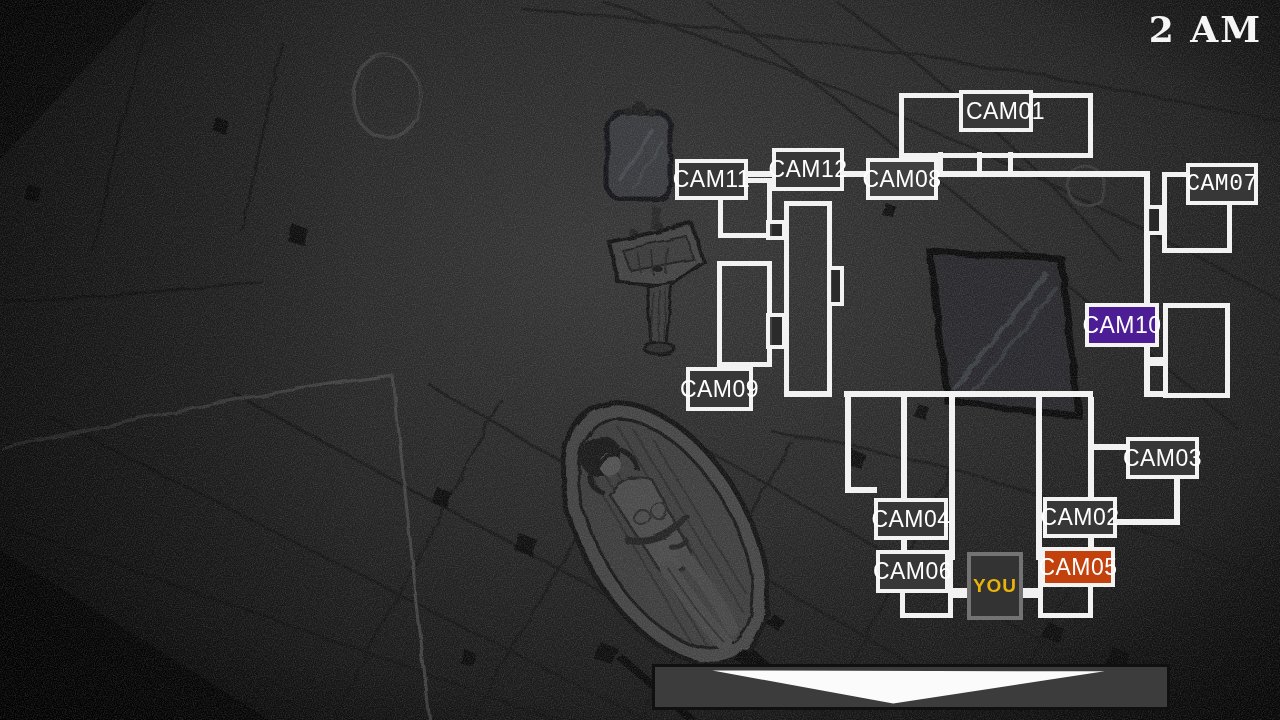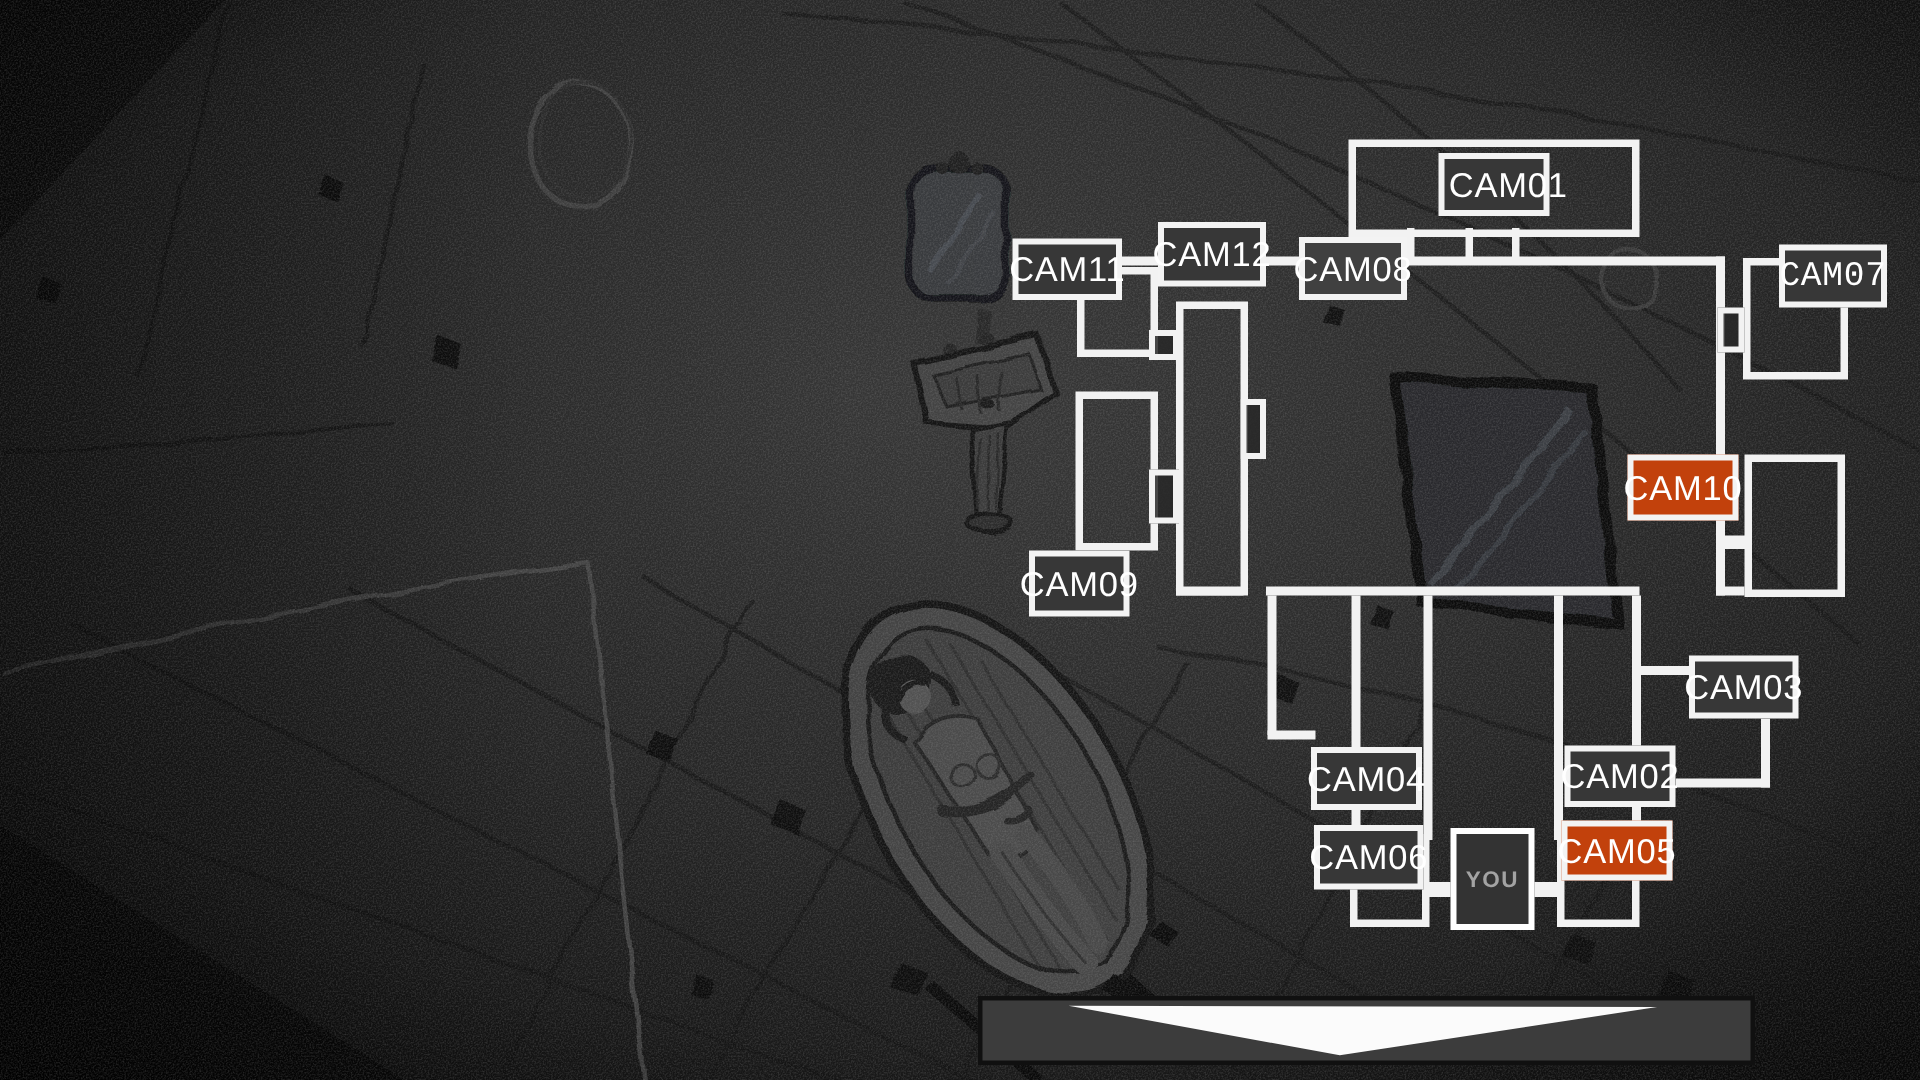--- a/index.html
+++ b/index.html
@@ -7,22 +7,22 @@
          font-family:"Liberation Sans",sans-serif;}
   #scene{position:absolute;left:0;top:0;z-index:1;}
   #map-layer{position:absolute;left:0;top:0;width:1280px;height:720px;z-index:10;}
   .wall{position:absolute;background:#f2f2f2;}
   .room{position:absolute;border:5px solid #f2f2f2;background:transparent;box-sizing:border-box;}
   .door{position:absolute;border:4px solid #f2f2f2;background:rgba(40,40,40,.85);box-sizing:border-box;}
   .cam{position:absolute;display:flex;align-items:center;justify-content:center;
        background:#373737;border:4px solid #f3f3f3;box-sizing:border-box;
        color:#fff;font-size:23px;letter-spacing:.5px;cursor:pointer;z-index:12;}
   .you{position:absolute;display:flex;align-items:center;justify-content:center;
-       background:#333;border:4px solid #ffffff;box-sizing:border-box;
-       color:#a3a3a3;font-size:15px;font-weight:bold;letter-spacing:1px;z-index:12;}
+       background:#333;border:4px solid #737373;box-sizing:border-box;
+       color:#eab308;font-size:19px;font-weight:bold;letter-spacing:1px;z-index:12;}
   #clock{position:absolute;top:8px;right:18px;z-index:20;color:#f5f5f5;
          font-family:"DejaVu Serif","Liberation Serif",serif;font-weight:bold;
          font-size:36px;letter-spacing:2px;}
   #flip-banner{position:absolute;z-index:20;background:#3c3c3c;border:3px solid #101010;
          box-sizing:border-box;cursor:pointer;padding:0;}
   #flip-banner svg{display:block;width:100%;height:100%;}
 </style>
 </head>
 <body>
 
@@ -202,35 +202,36 @@
       <div class="room" style="left: 1163px; top: 303px; width: 67px; height: 95px; border-color: rgb(242, 242, 242);"></div>
       <div class="room" style="left: 718px; top: 178px; width: 54px; height: 60px; border-color: rgb(242, 242, 242);"></div>
       <div class="room" style="left: 717px; top: 261px; width: 55px; height: 106px; border-color: rgb(242, 242, 242);"></div>
       <div class="room" style="left: 784px; top: 201px; width: 48px; height: 196px; border-color: rgb(242, 242, 242);"></div>
       <div class="room" style="left: 900px; top: 556px; width: 53px; height: 62px; border-color: rgb(242, 242, 242);"></div>
       <div class="room" style="left: 1038px; top: 556px; width: 55px; height: 62px; border-color: rgb(242, 242, 242);"></div>
       <div class="door" style="left: 1145px; top: 205px; width: 18px; height: 30px; border-color: rgb(242, 242, 242);"></div>
       <div class="door" style="left: 766px; top: 220px; width: 20px; height: 20px; border-color: rgb(242, 242, 242);"></div>
       <div class="door" style="left: 766px; top: 313px; width: 20px; height: 36px; border-color: rgb(242, 242, 242);"></div>
       <div class="door" style="left: 827px; top: 266px; width: 17px; height: 40px; border-color: rgb(242, 242, 242);"></div>
-      <div class="cam" style="left: 959px; top: 102px; width: 74px; height: 42px; background: rgb(55, 55, 55); padding-left: 19px;">CAM01</div>
+      <div class="cam" style="left: 959px; top: 90px; width: 74px; height: 42px; background: rgb(55, 55, 55); padding-left: 19px;">CAM01</div>
       <div class="cam" style="left: 675px; top: 159px; width: 73px; height: 41px; background: rgb(55, 55, 55);">CAM11</div>
       <div class="cam" style="left: 772px; top: 148px; width: 72px; height: 43px; background: rgb(55, 55, 55);">CAM12</div>
       <div class="cam" style="left: 866px; top: 158px; width: 72px; height: 42px; background: #404040;">CAM08</div>
       <div class="cam" style="left: 1186px; top: 163px; width: 72px; height: 42px; background: rgb(55, 55, 55); font-family: Liberation Mono, monospace;">CAM07</div>
-      <div class="cam" style="left: 1085px; top: 303px; width: 74px; height: 44px; background: #c2410c;">CAM10</div>
+      <div class="cam" style="left: 1085px; top: 303px; width: 74px; height: 44px; background: #4c1d95;">CAM10</div>
       <div class="cam" style="left: 686px; top: 367px; width: 67px; height: 44px; background: rgb(55, 55, 55);">CAM09</div>
       <div class="cam" style="left: 1126px; top: 437px; width: 73px; height: 42px; background: rgb(55, 55, 55);">CAM03</div>
       <div class="cam" style="left: 1043px; top: 497px; width: 74px; height: 41px; background: rgb(55, 55, 55);">CAM02</div>
       <div class="cam" style="left: 874px; top: 498px; width: 74px; height: 42px; background: rgb(55, 55, 55);">CAM04</div>
       <div class="cam" style="left: 1041px; top: 547px; width: 74px; height: 40px; background: #c2410c;">CAM05</div>
       <div class="cam" style="left: 876px; top: 550px; width: 73px; height: 43px; background: rgb(55, 55, 55);">CAM06</div>
       <div class="you" style="left: 967px; top: 552px; width: 56px; height: 68px;">YOU</div>
     </div>
 
+  <div id="clock">2 AM</div>
 
   <div id="flip-banner" style="left: 652px; top: 664px; width: 518px; height: 46px; background: rgb(60, 60, 60);">
     <svg viewBox="0 0 518 46" preserveAspectRatio="none">
       <polygon points="58,4 455,5 241,42" fill="#fbfbfb"></polygon>
     </svg>
   </div>
 
 </div>
 
 </body></html>

